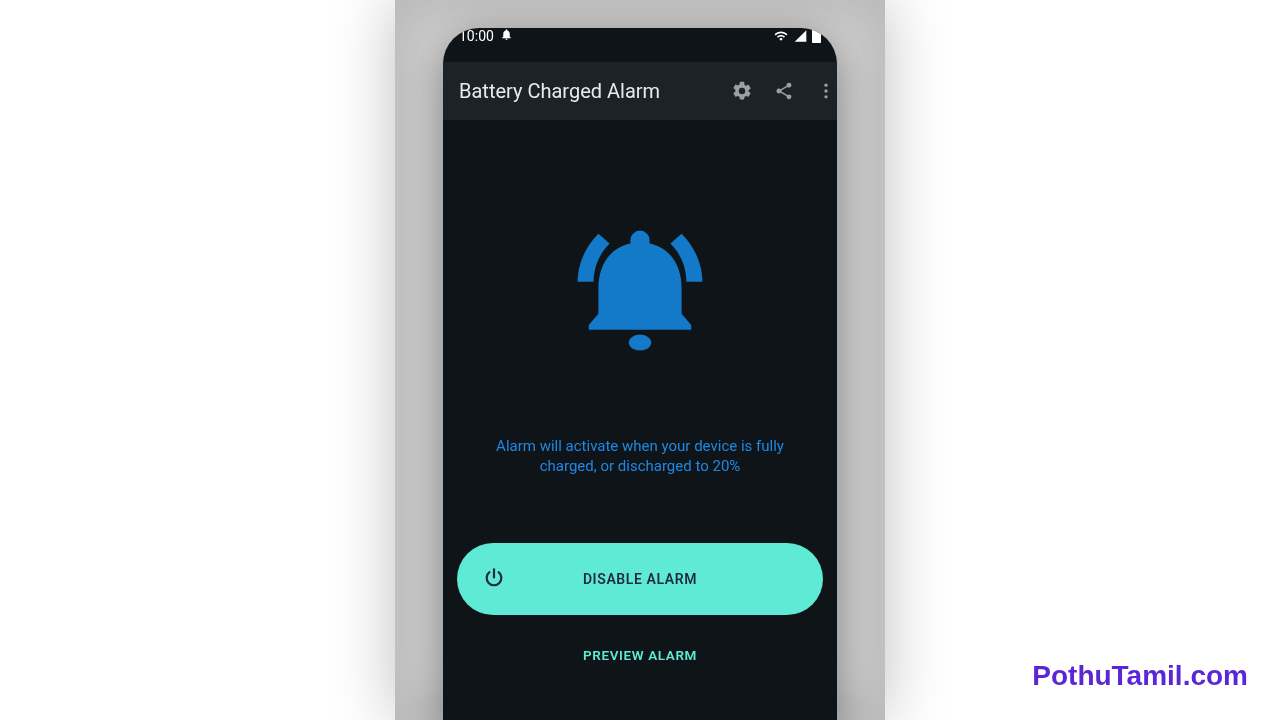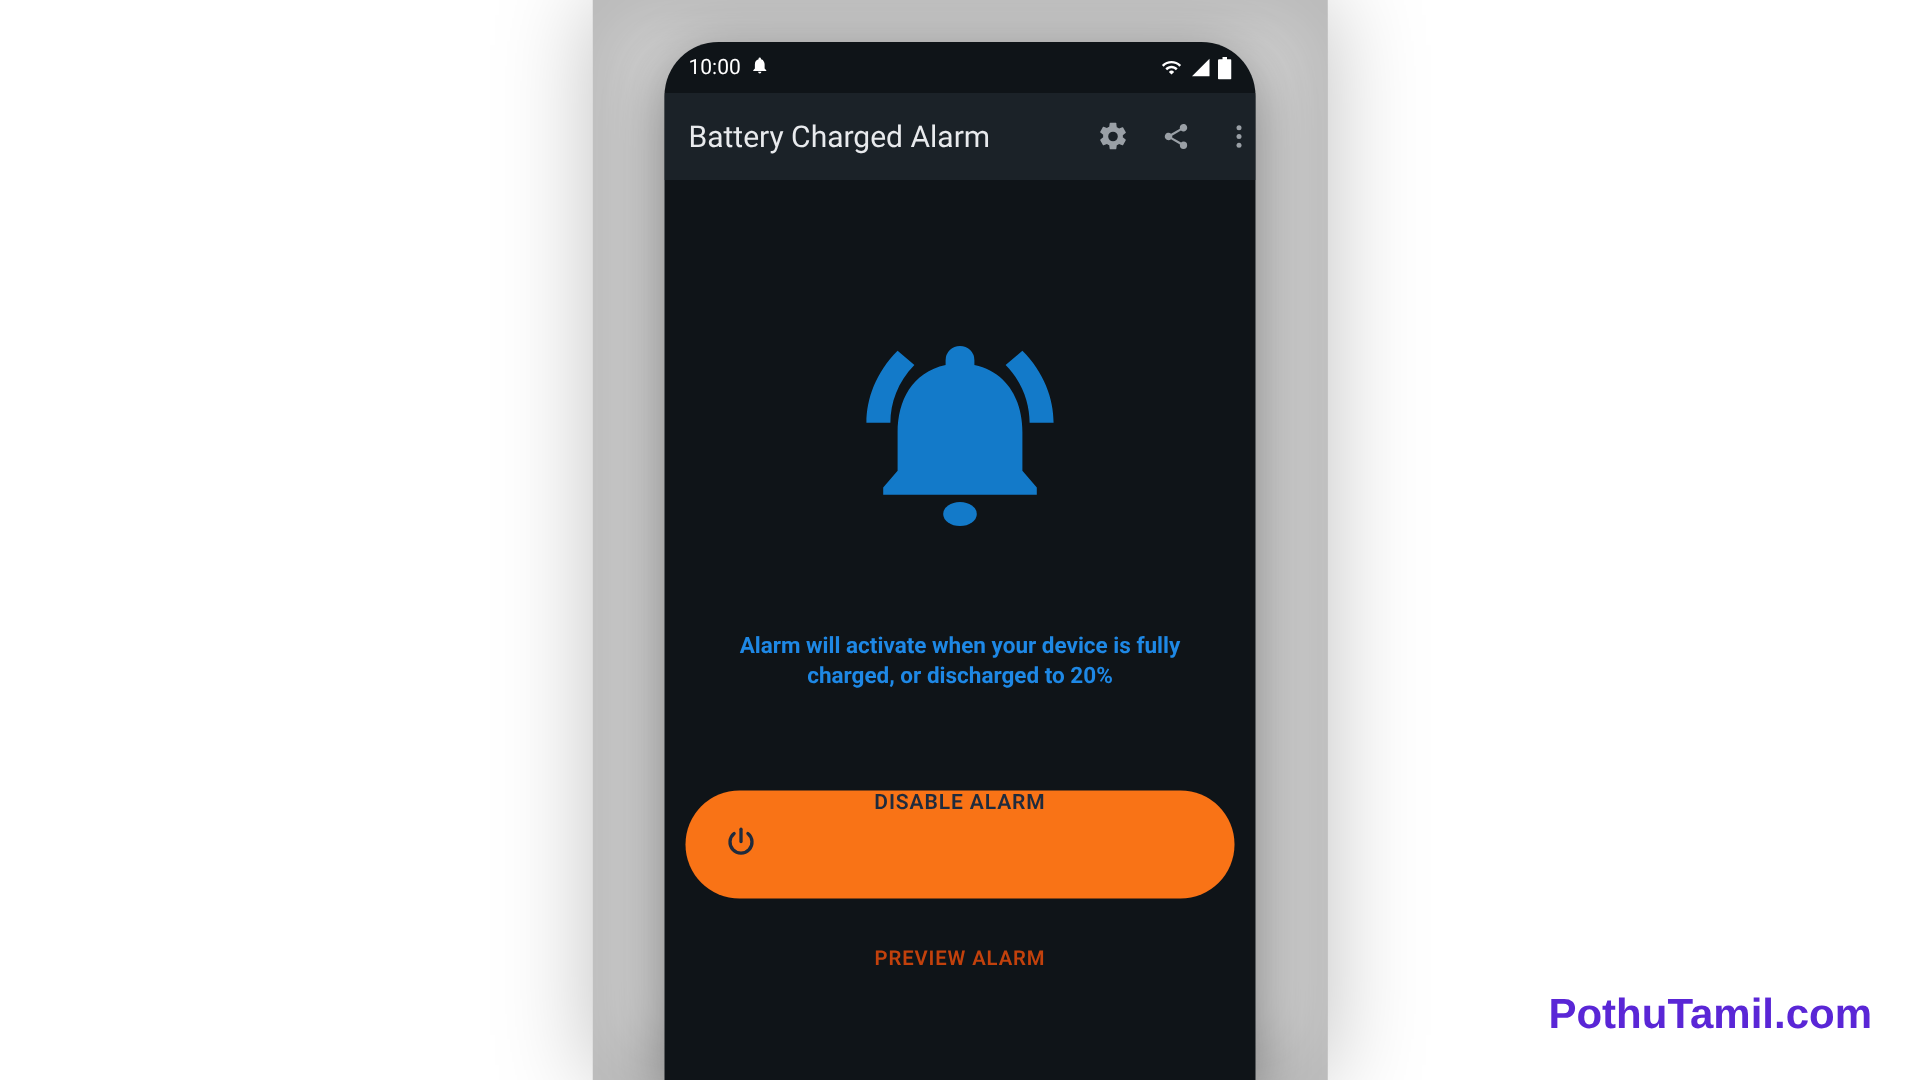--- a/index.html
+++ b/index.html
@@ -30,21 +30,21 @@
     height: 692px; 
     background: #0f1418;
     border-radius: 36px 36px 0 0;
     overflow: hidden;
     box-shadow: 0 10px 40px rgba(0,0,0,0.4);
   }
   
   .statusbar {
     height: 34px;
     display: flex;
-    align-items: center;
+    align-items: flex-start;
     justify-content: space-between;
     padding: 0 16px;
     color: #ffffff;
     font-size: 14px;
   }
   .status-left { display: flex; align-items: center; gap: 6px;}
   .status-right { display: flex; align-items: center; gap: 4px;}
   .status-right svg { display:block; }
   
   .appbar {
@@ -70,52 +70,52 @@
     flex-direction: column;
     align-items: center;
   }
   .bell-wrap {
     margin-top: 90px;
     width: 160px;
     height: 150px;
     display:flex; align-items:center; justify-content:center;
   }
   .info-text {
-    margin-top: 60px;
+    margin-top: 76px;
     text-align: center;
     color: #1e88e5;
     font-size: 15px;
     line-height: 1.35;
     padding: 0 10px;
-    font-weight: bold;
   }
   .disable-btn {
     margin-top: 66px;
     width: 100%;
     height: 72px;
     border-radius: 40px;
-    background: #f97316;
+    background: #5eead4;
     color: #1f2b3d;
     display: flex;
+    align-items: center;
     position: relative;
     cursor: pointer;
     font-weight: 600;
     letter-spacing: 0.6px;
     font-size: 14px;
   }
   .disable-btn .power {
     position: absolute;
     left: 26px;
     top: 50%;
     transform: translateY(-50%);
   }
   .disable-btn .lbl { flex:1; text-align:center; }
   .preview-btn {
     margin-top: 24px;
-    color: #c2410c;
+    color: #5eead4;
     font-size: 13.5px;
     font-weight: 600;
     letter-spacing: 0.6px;
     cursor: pointer;
     padding: 8px 16px;
   }
   .watermark {
     position: absolute;
     right: 32px;
     bottom: 28px;

